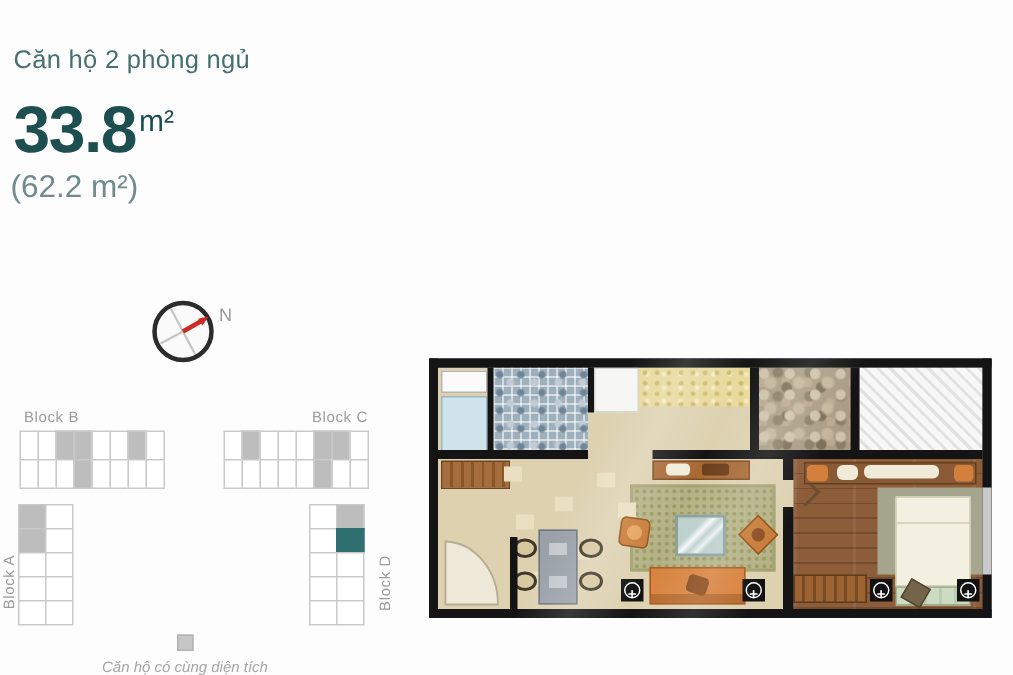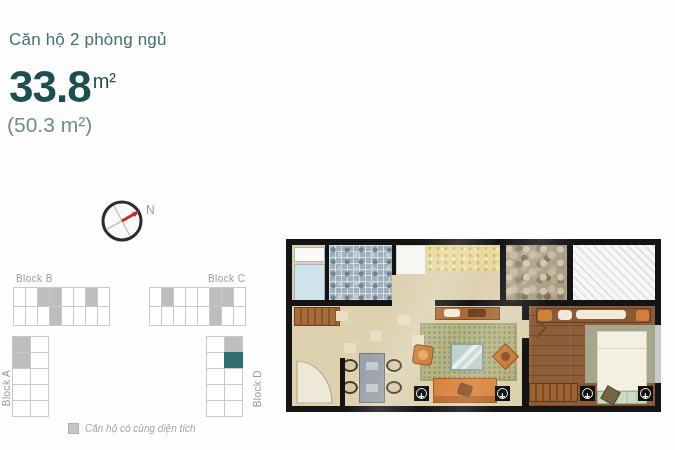--- a/index.html
+++ b/index.html
@@ -25,21 +25,21 @@
   .block-label{font-size:10px;color:#9b9b9b;letter-spacing:.4px;}
   .block-label.vert{writing-mode:vertical-rl;transform:rotate(180deg);}
   .brow{display:flex;}
   .bcell{border:1px solid #c9c9c9;background:#ffffff;box-sizing:border-box;margin:-1px 0 0 -1px;}
   .block-h .bcell{width:13px;height:20px;}
   .block-v .bcell{width:19px;height:17px;}
   .bcell.g{background:#bdbdbd;}
   .bcell.t{background:#2f6f6f;border-color:#2f6f6f;}
 
   
-  #legend{left:68px;top:423px;display:flex;align-items:center;gap:6px;}
+  #legend{left:68px;top:423px;display:flex;align-items:center;gap:6px;flex-direction:column;}
   #legend-swatch{width:9px;height:9px;background:#c6c6c6;border:1px solid #b2b2b2;}
   #legend-text{font-size:10px;color:#a5a5a5;font-style:italic;}
 
   
   #floorplan{left:286px;top:239px;width:375px;height:173px;background:#141414;}
   .wall{background:#141414;z-index:3;}
   #fp-floor{left:6px;top:6px;width:363px;height:161px;background:#ddd1b0;z-index:0;}
   .tile{width:12px;height:10px;background:#eadfc0;z-index:1;}
 
   .room{z-index:1;}
@@ -124,21 +124,21 @@
   #watermark{left:0;top:0;width:375px;height:173px;z-index:5;pointer-events:none;
     background:linear-gradient(115deg,transparent 30%,rgba(255,255,255,.16) 38%,transparent 47%,rgba(255,255,255,.13) 56%,transparent 64%);}
 </style>
 </head>
 <body>
 
 <div class="abs" id="title">Căn hộ 2 phòng ngủ</div>
 <div class="abs" id="area-main">
   <span id="area-value">33.8</span><span id="area-unit">m²</span>
 </div>
-<div class="abs" id="area-secondary">(50.3 m²)</div>
+<div class="abs" id="area-secondary">(62.2 m²)</div>
 
 <svg class="abs" id="compass" viewBox="0 0 50 50">
   <circle cx="24" cy="25" r="19" fill="#fafafa" stroke="#2c2c2c" stroke-width="3"></circle>
   <line x1="9" y1="33" x2="39" y2="17" stroke="#c4c4c4" stroke-width="1.5"></line>
   <line x1="16" y1="10" x2="32" y2="40" stroke="#c4c4c4" stroke-width="1.5"></line>
   <line x1="24" y1="25" x2="38" y2="17" stroke="#cc2a22" stroke-width="3"></line>
   <polygon points="41,15 34,16.5 37,21" fill="#cc2a22"></polygon>
 </svg>
 <div class="abs" id="north-label">N</div>
 

